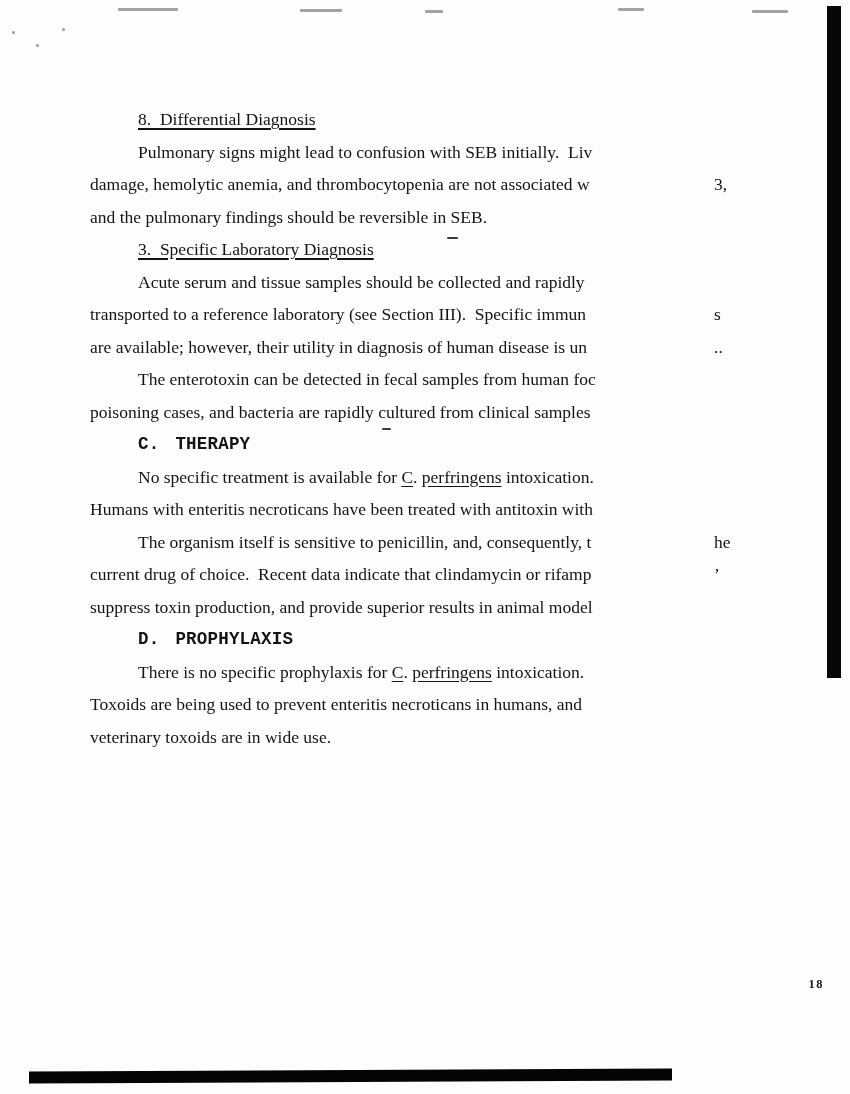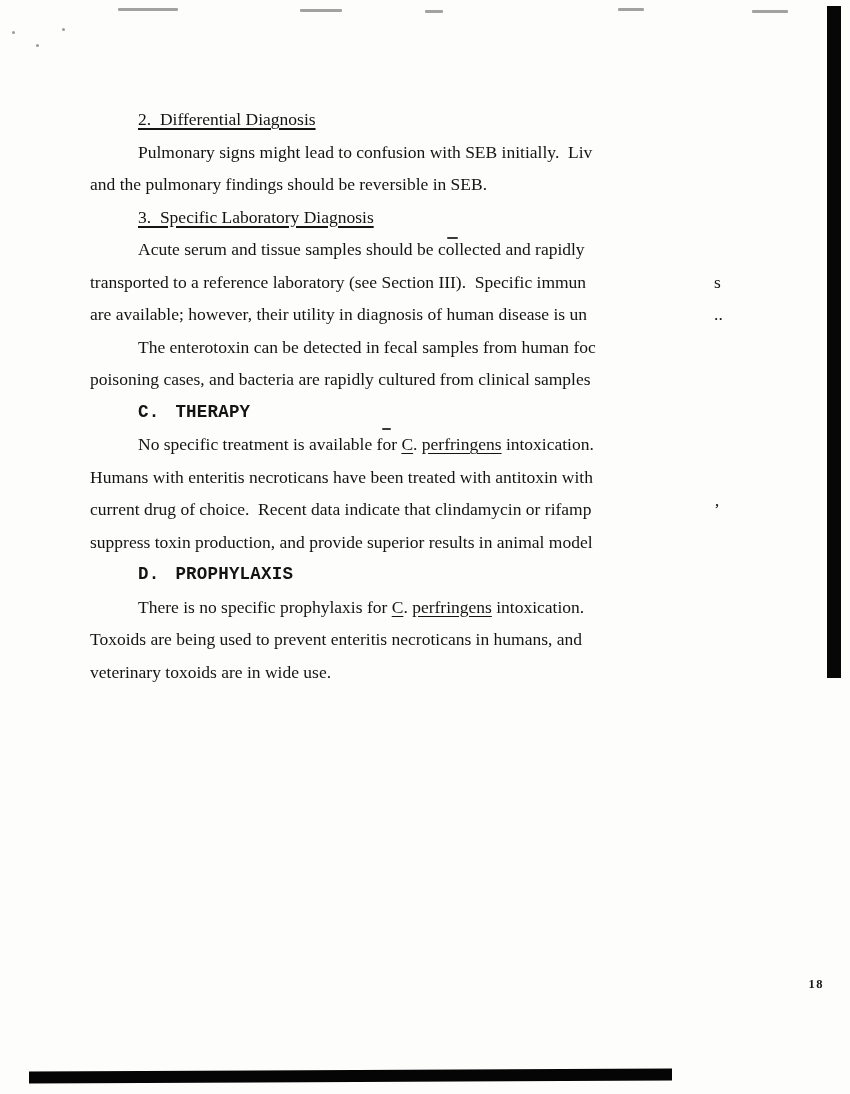--- a/index.html
+++ b/index.html
@@ -114,39 +114,41 @@
   <span class="dash" style="left:618px; top:8px; width:26px;"></span>
   <span class="dash" style="left:752px; top:10px; width:36px;"></span>
   <span class="dot" style="left:12px; top:31px;"></span>
   <span class="dot" style="left:36px; top:44px;"></span>
   <span class="dot" style="left:62px; top:28px;"></span>
   <span class="mark" style="left:447px; top:237px; width:11px;"></span>
   <span class="mark" style="left:382px; top:428px; width:9px;"></span>
 
   <div class="body-text">
 
-    <div class="line indent"><span class="uh">2.  Differential Diagnosis</span></div>
+    <div class="line indent"><span class="uh">8.  Differential Diagnosis</span></div>
 
     <div class="line indent"><span>Pulmonary signs might lead to confusion with SEB initially.  Liv</span></div>
+    <div class="line"><span>damage, hemolytic anemia, and thrombocytopenia are not associated w</span><span class="frag">3,</span></div>
     <div class="line"><span>and the pulmonary findings should be reversible in SEB.</span></div>
 
     <div class="line indent"><span class="uh">3.  Specific Laboratory Diagnosis</span></div>
 
     <div class="line indent"><span>Acute serum and tissue samples should be collected and rapidly</span></div>
     <div class="line"><span>transported to a reference laboratory (see Section III).  Specific immun</span><span class="frag">s</span></div>
     <div class="line"><span>are available; however, their utility in diagnosis of human disease is un</span><span class="frag">..</span></div>
 
     <div class="line indent"><span>The enterotoxin can be detected in fecal samples from human foc</span></div>
     <div class="line"><span>poisoning cases, and bacteria are rapidly cultured from clinical samples</span></div>
 
     <div class="line indent hb"><span class="letter">C.</span><span class="title">THERAPY</span></div>
 
     <div class="line indent"><span>No specific treatment is available for </span><span class="u">C</span><span>. </span><span class="u">perfringens</span><span> intoxication.</span></div>
     <div class="line"><span>Humans with enteritis necroticans have been treated with antitoxin with</span></div>
 
+    <div class="line indent"><span>The organism itself is sensitive to penicillin, and, consequently, t</span><span class="frag">he</span></div>
     <div class="line"><span>current drug of choice.  Recent data indicate that clindamycin or rifamp</span><span class="frag">’</span></div>
     <div class="line"><span>suppress toxin production, and provide superior results in animal model</span></div>
 
     <div class="line indent hb"><span class="letter">D.</span><span class="title">PROPHYLAXIS</span></div>
 
     <div class="line indent"><span>There is no specific prophylaxis for </span><span class="u">C</span><span>. </span><span class="u">perfringens</span><span> intoxication.</span></div>
     <div class="line"><span>Toxoids are being used to prevent enteritis necroticans in humans, and</span></div>
     <div class="line"><span>veterinary toxoids are in wide use.</span></div>
 
   </div>

